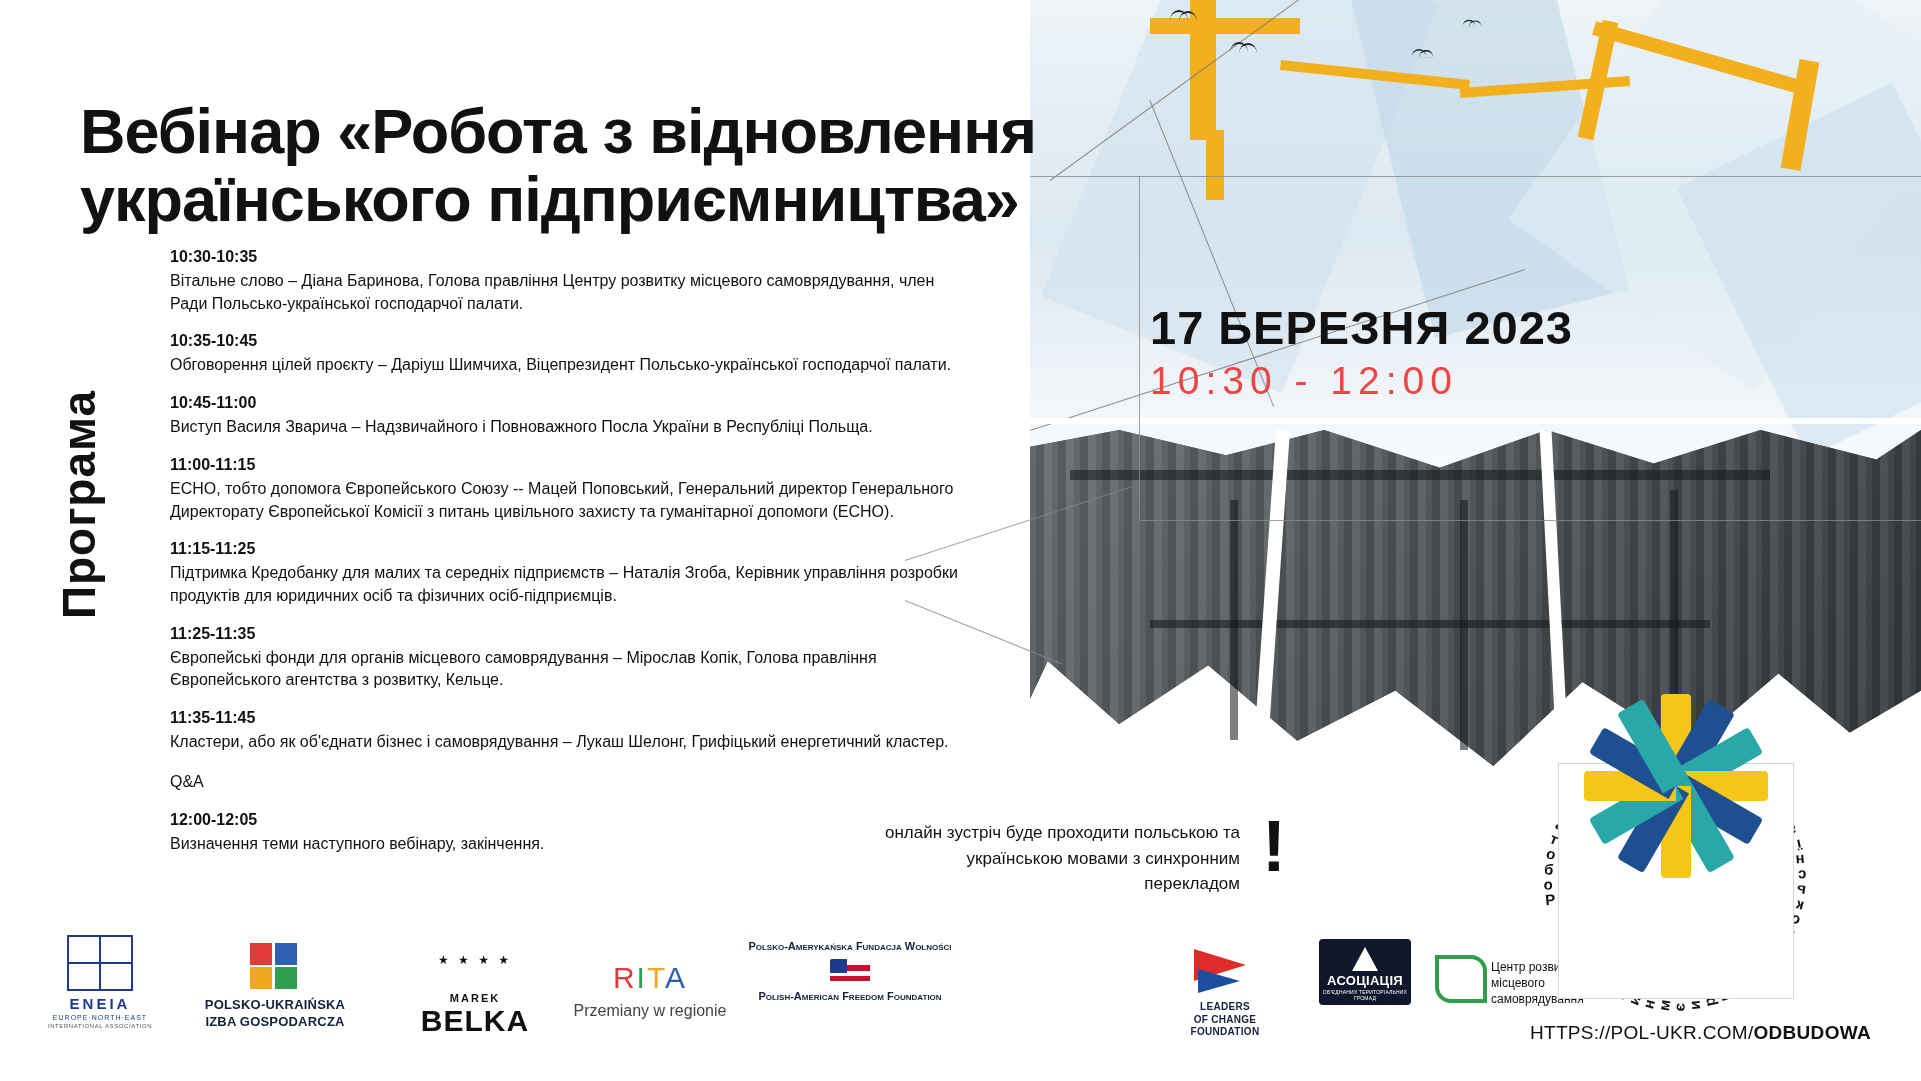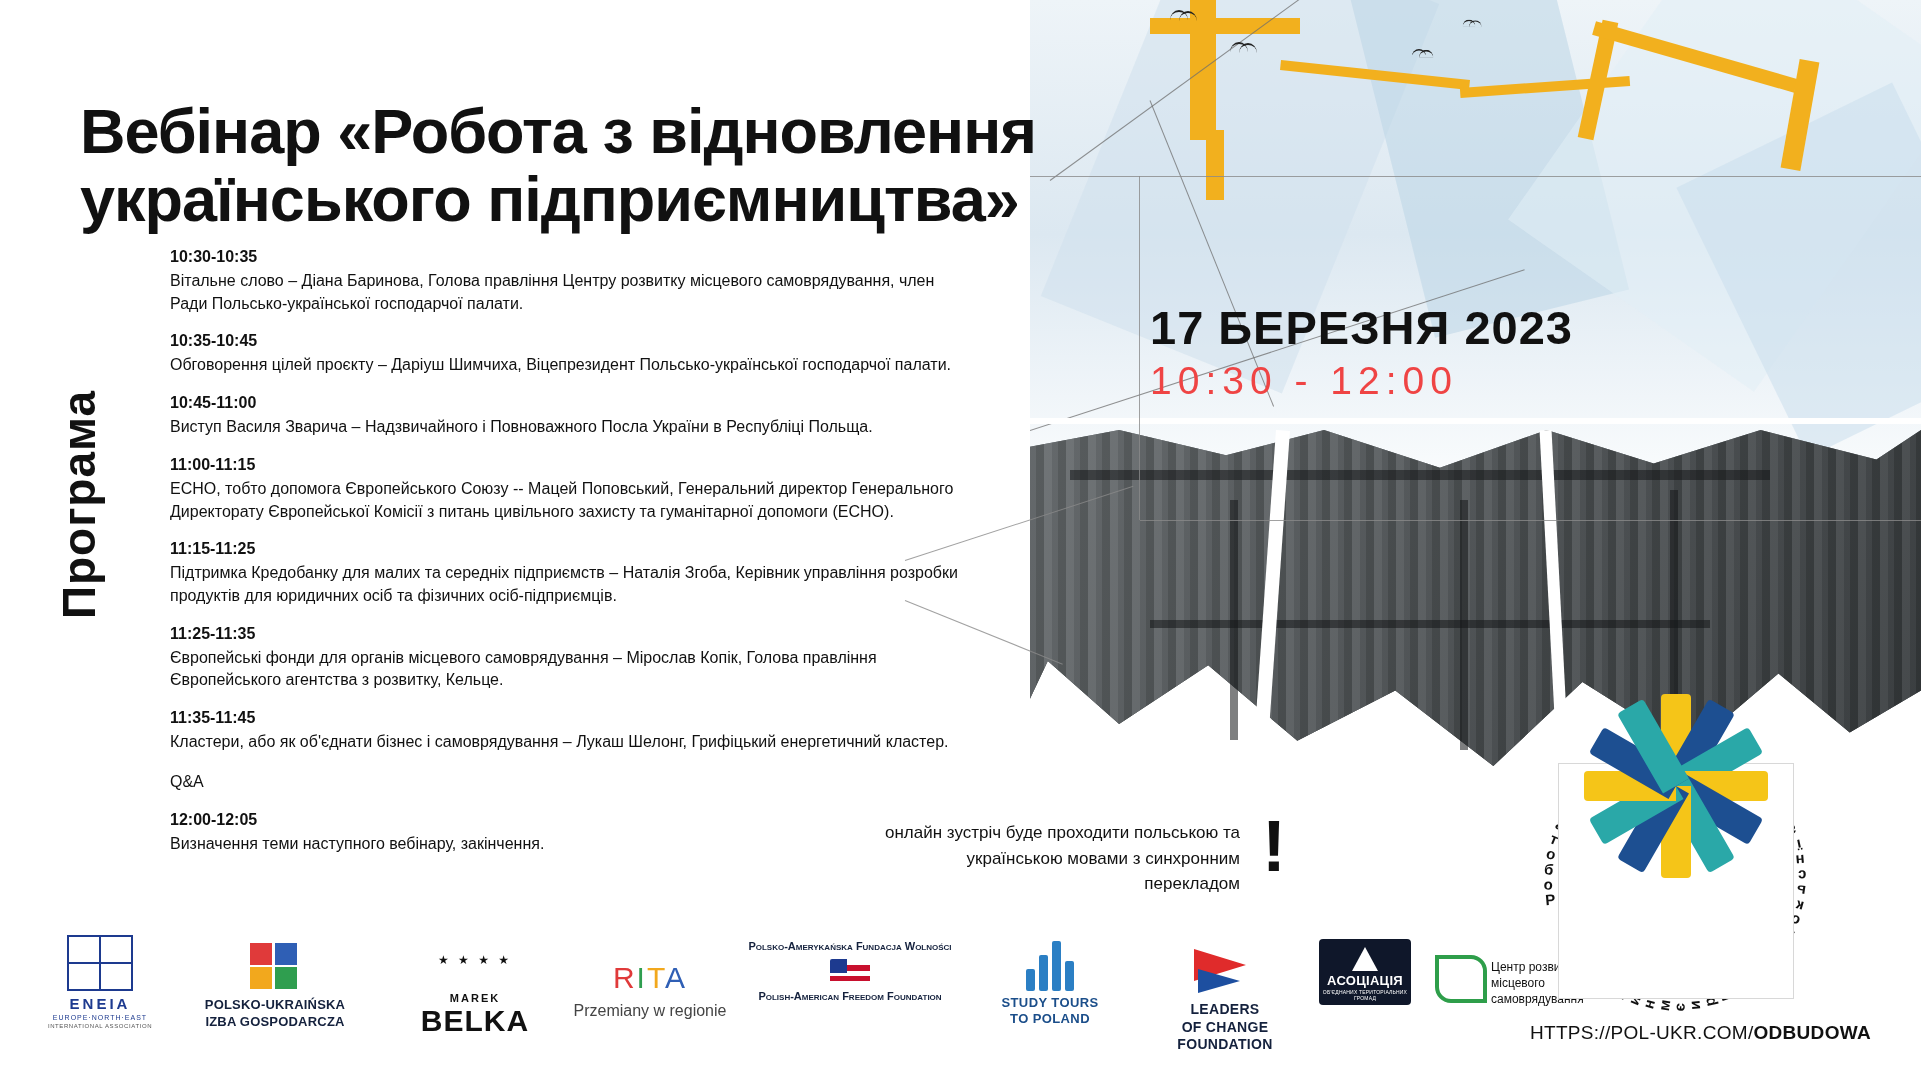--- a/index.html
+++ b/index.html
@@ -261,21 +261,21 @@
 
   
   .stp-mark { width: 60px; height: 52px; margin: 0 auto; position: relative; }
   .stp-bar { position:absolute; bottom:0; width: 9px; background:#2b7fc4; border-radius: 2px;}
   .stp-name { font-size: 13px; font-weight: bold; color:#1b4e8a; letter-spacing:.4px; line-height:1.2; margin-top:4px;}
 
   
   .loc-mark { width: 74px; height: 52px; margin: 0 auto; position: relative;}
   .loc-red { position:absolute; left:6px; top:4px; width:0;height:0;border-left:52px solid #e02b2b;border-top:16px solid transparent;border-bottom:16px solid transparent;}
   .loc-blue { position:absolute; left:10px; top:24px; width:0;height:0;border-left:42px solid #1d4fa0;border-top:12px solid transparent;border-bottom:12px solid transparent;}
-  .loc-cap { font-size: 14px; font-weight: bold; color:#14213d; letter-spacing:.3px; line-height:1.25; margin-top:4px;}
+  .loc-cap { font-size: 10px; font-weight: bold; color:#14213d; letter-spacing:.3px; line-height:1.25; margin-top:4px;}
 
   
   .asoc {
     width: 92px; height: 66px; margin: 0 auto; background:#0f172a; position: relative; border-radius:4px;
   }
   .asoc-tri { position:absolute; left:33px; top:8px; width:0;height:0;border-left:13px solid transparent;border-right:13px solid transparent;border-bottom:24px solid #fff;}
   .asoc-txt { position:absolute; left:0; right:0; top:34px; color:#fff; font-size:13px; font-weight:bold; letter-spacing:.3px;}
   .asoc-sub { position:absolute; left:0; right:0; top:50px; color:#fff; font-size:5px; letter-spacing:.2px;}
 
   
@@ -479,30 +479,20 @@
       <div class="rita"><span class="r">R</span><span class="i">I</span><span class="t">T</span><span class="a">A</span></div>
       <div class="rita-sub">Przemiany w regionie</div>
     </div>
 
     <div class="logo" style="left:700px; width:220px; top:4px;">
       <div class="pafw-top">Polsko-Amerykańska Fundacja Wolności</div>
       <div class="pafw-flag"></div>
       <div class="pafw-bot">Polish-American Freedom Foundation</div>
     </div>
 
-    <div class="logo" style="left:930px; width:160px; top:4px;">
-      <div class="stp-mark">
-        <div class="stp-bar" style="left:6px;  height:22px;"></div>
-        <div class="stp-bar" style="left:19px; height:36px;"></div>
-        <div class="stp-bar" style="left:32px; height:50px;"></div>
-        <div class="stp-bar" style="left:45px; height:30px;"></div>
-      </div>
-      <div class="stp-name">STUDY TOURS</div>
-      <div class="stp-name" style="margin-top:0;">TO POLAND</div>
-    </div>
 
     <div class="logo" style="left:1110px; width:150px; top:10px;">
       <div class="loc-mark">
         <div class="loc-red"></div>
         <div class="loc-blue"></div>
       </div>
       <div class="loc-cap">LEADERS</div>
       <div class="loc-cap" style="margin-top:0;">OF CHANGE</div>
       <div class="loc-cap" style="margin-top:0;">FOUNDATION</div>
     </div>

